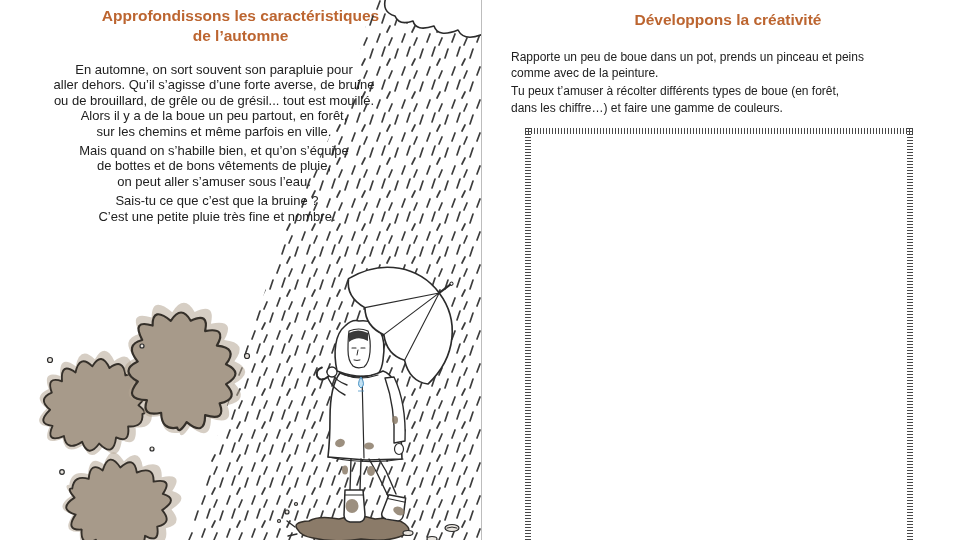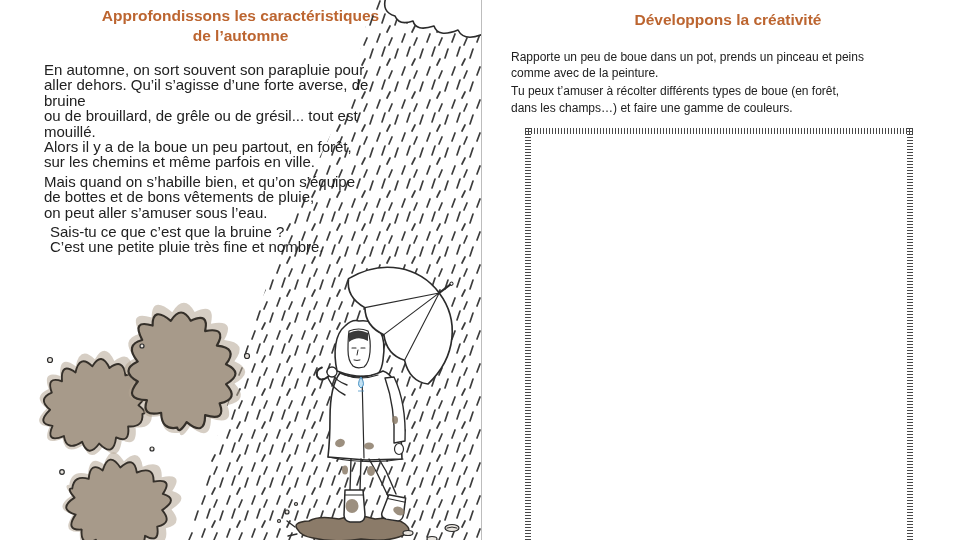--- a/index.html
+++ b/index.html
@@ -9,21 +9,21 @@
   .page-left{left:0;width:481px;}
   .page-right{left:482px;width:478px;}
   .divider{position:absolute;left:481px;top:0;width:1px;height:540px;background:var(--divider,#bdbdbd);}
 
   h1{margin:0;font-size:15.5px;line-height:19.5px;font-weight:700;
      color:var(--heading,#bc6530);text-align:center;}
   .title-left{position:absolute;top:6px;left:0;width:100%;}
   .title-right{position:absolute;top:10px;left:7px;width:100%;}
 
   .body-text{position:absolute;color:var(--body_text,#222);}
-  .left-body{left:44px;top:62px;width:340px;font-size:15px;line-height:15.4px;}
+  .left-body{left:44px;top:62px;width:340px;font-size:13px;line-height:15.4px;text-align:center;}
   .right-body{left:29px;top:49px;width:420px;font-size:12px;line-height:16.2px;}
   .body-text p{margin:0;}
   .body-text p.mb4{margin-bottom:4px;}
   .body-text p.mb20{margin-bottom:20px;margin-left:6px;}
   .body-text p.mb2{margin-bottom:2px;}
   b{font-weight:400;}
 
   .illu{position:absolute;left:0;top:0;}
 
   
@@ -172,21 +172,21 @@
     </div>
   </section>
 
   <div class="divider"></div>
 
   <section class="page page-right">
     <h1 class="title-right"><span>Développons la créativité</span></h1>
 
     <div class="body-text right-body">
       <p class="mb2"><span>Rapporte un peu de boue dans un pot, prends un pinceau et peins</span><br><span>comme avec de la peinture.</span></p>
-      <p><span>Tu peux t’amuser à récolter différents types de boue (en forêt,</span><br><span>dans les champs…) et faire une gamme de couleurs.</span></p>
+      <p><span>Tu peux t’amuser à récolter différents types de boue (en forêt,</span><br><span>dans les chiffre…) et faire une gamme de couleurs.</span></p>
     </div>
 
     <div class="draw-box">
       <div class="edge top"></div>
       <div class="edge left"></div>
       <div class="edge right"></div>
 
     </div>
   </section>
 </div>

